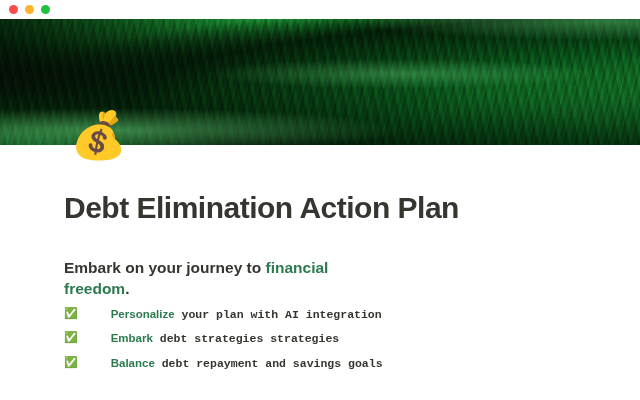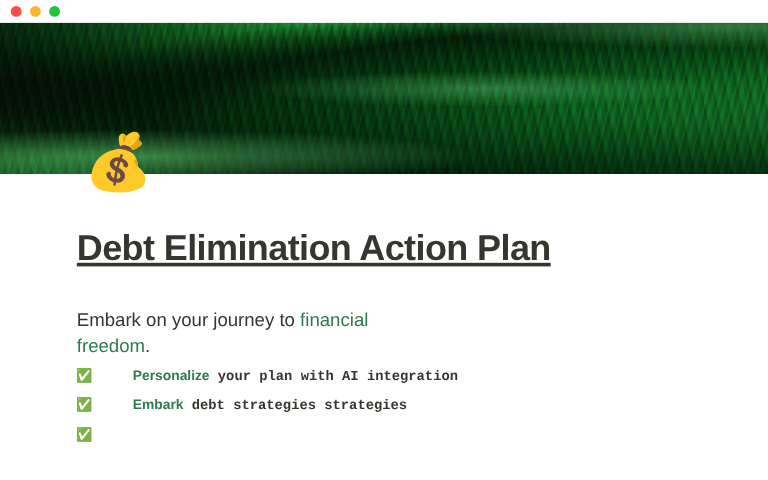--- a/index.html
+++ b/index.html
@@ -79,26 +79,26 @@
   .page-icon {
     position:absolute; left:70px; top:-33px;
     font-size:46px; line-height:1;
     font-family:"DejaVu Sans", sans-serif;
     z-index:4; user-select:none;
   }
 
   .page-title {
     position:absolute; left:64px; top:46px;
     font-size:30px; font-weight:bold; letter-spacing:-0.5px;
-    color:#37352f; white-space:nowrap;text-decoration:underline;
+    color:#37352f; white-space:nowrap;
   }
 
   .lede {
     position:absolute; left:64px; top:113px; width:265px;
-    font-size:15.5px; font-weight:normal; line-height:1.33;
+    font-size:15.5px; font-weight:bold; line-height:1.33;
     color:#37352f;
   }
   .accent { color:#2d7a4f; }
 
   .checklist { position:absolute; left:64px; top:162px; width:420px; }
   .check-item {
     display:flex; align-items:flex-start; gap:5px;
     font-size:11.5px; font-weight:bold; color:#37352f;
     line-height:1.25; margin-bottom:9px;
   }
@@ -144,17 +144,18 @@
         <span><span class="check-lead">Personalize</span><span class="check-rest"> your plan with AI integration</span></span>
       </div>
 
       <div class="check-item">
         <span class="check-icon">✅</span>
         <span><span class="check-lead">Embark</span><span class="check-rest"> debt strategies strategies</span></span>
       </div>
 
       <div class="check-item">
         <span class="check-icon">✅</span>
+        <span><span class="check-lead">Balance</span><span class="check-rest"> debt repayment and savings goals</span></span>
       </div>
 
     </div>
   </div>
 </div>
 
 </body></html>

